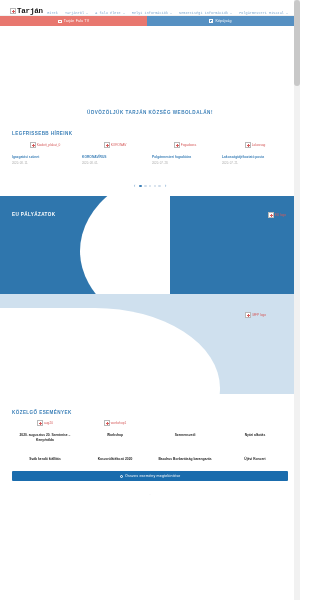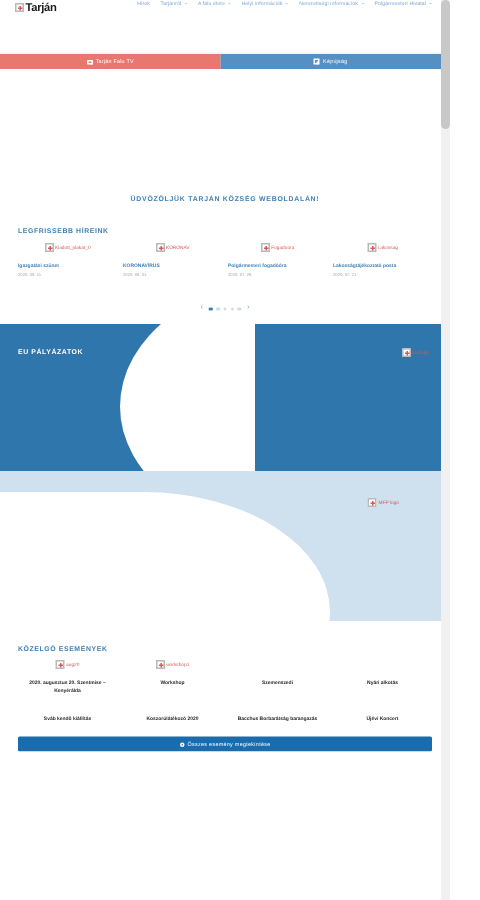--- a/index.html
+++ b/index.html
@@ -16,23 +16,23 @@
     position: absolute; top: 0; right: 0; width: 6px; height: 600px;
     background: #f1f1f1; z-index: 50;
   }
   .scroll-thumb {
     position: absolute; top: 0; left: 0; width: 6px; height: 86px;
     background: #c8c8c8; border-radius: 3px;
   }
 
   
   .header {
-    position: relative; height: 36px; background: #ffffff;
+    position: relative; height: 16px; background: #ffffff;
     border-bottom: 1px solid #f2f2f2;
-    display: flex; align-items: flex-start;
+    display: flex; align-items: flex-end; font-family: Liberation Mono, monospace;
   }
   .brand {
     display: flex; align-items: center; gap: 1px;
     margin-left: 10px;
   }
   .broken-ico {
     width: 6px; height: 6px; position: relative; display: inline-block;
     border: 1px solid #b9b9b9; background: #fff; flex: none;
   }
   .broken-ico::before, .broken-ico::after {

